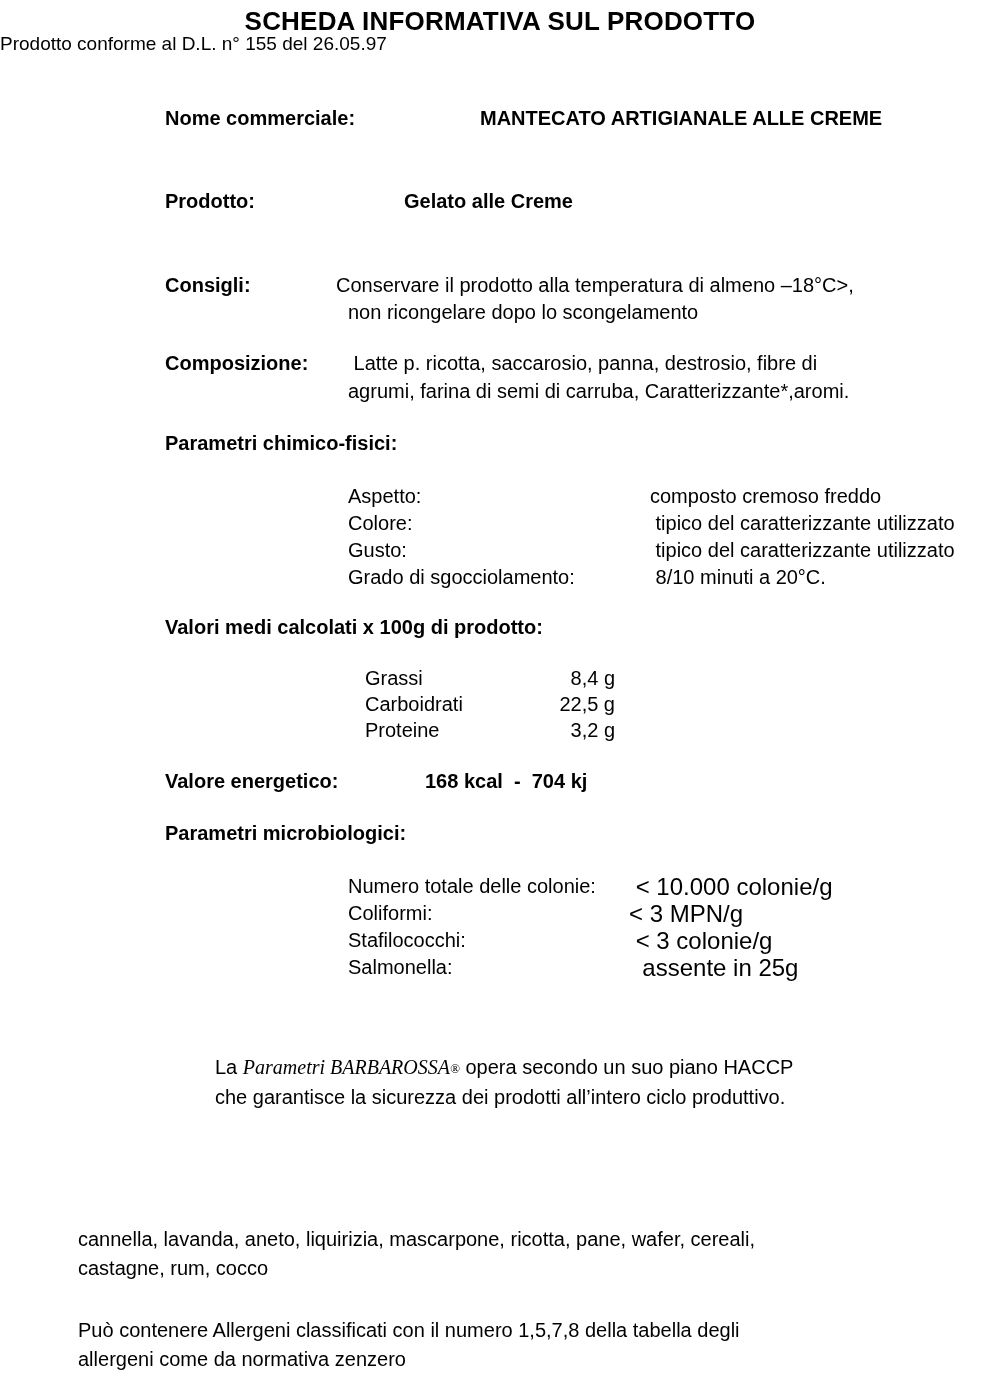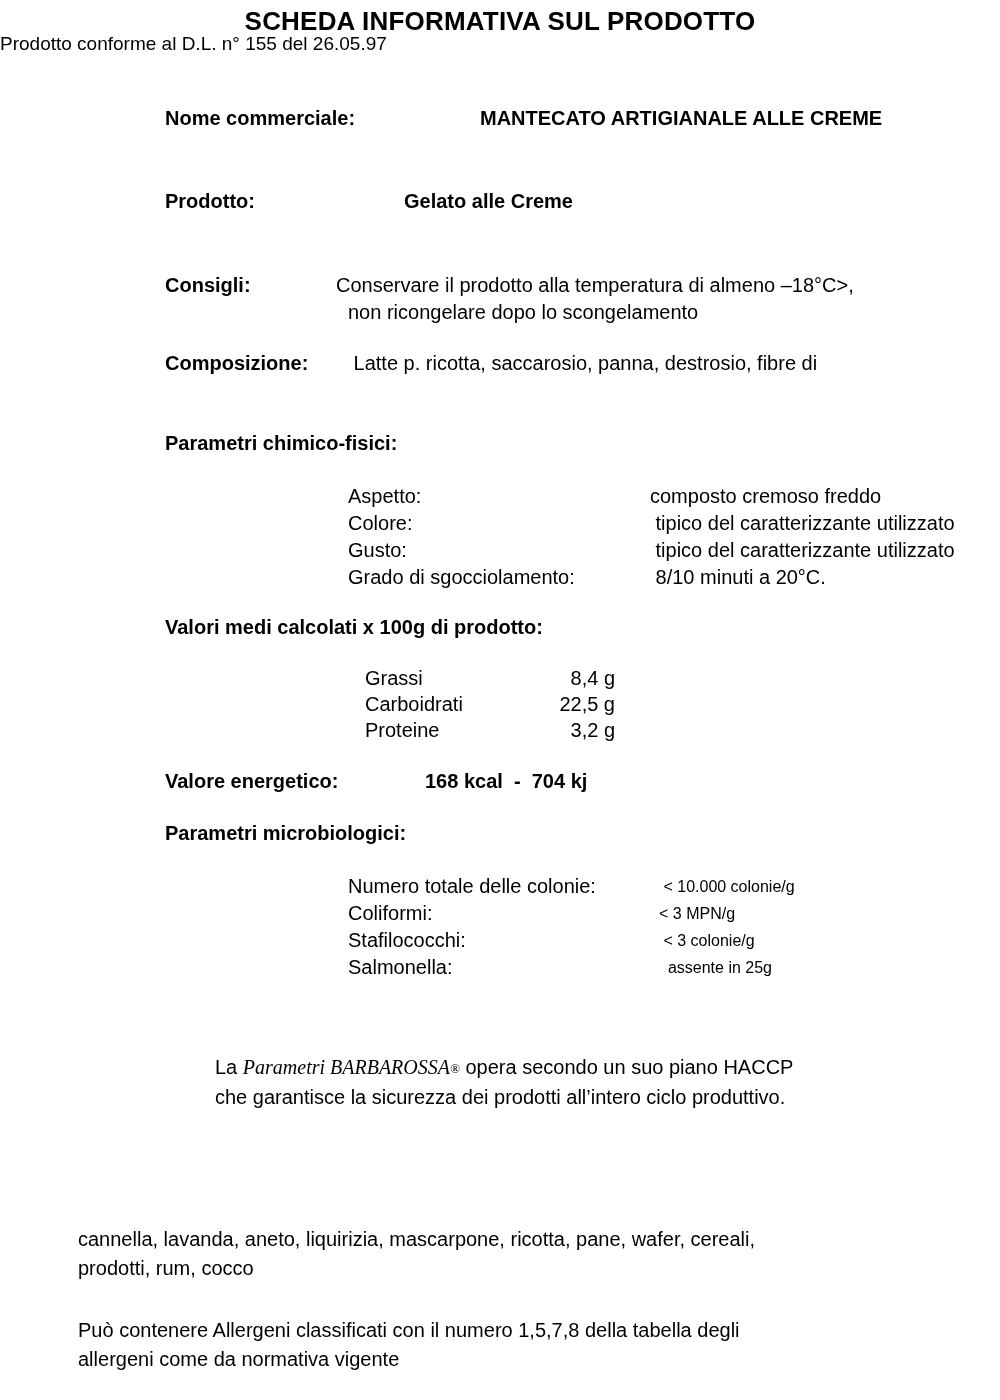--- a/index.html
+++ b/index.html
@@ -59,21 +59,21 @@
 
   .nutri-name { left: 365px; font-size: 20px; }
   .nutri-value {
     left: 455px;
     width: 160px;
     text-align: right;
     font-size: 20px;
   }
 
   .micro-label { left: 348px; font-size: 20px; }
-  .micro-value { left: 659px; font-size: 16px; }
+  .micro-value { left: 629px; font-size: 24px; }
 
   
   .para {
     position: absolute;
     font-size: 20px;
     line-height: 29px;
   }
   .brand {
     font-family: "Liberation Serif", serif;
     font-style: italic;
@@ -97,20 +97,21 @@
 
   <div class="t lbl" style="top:188px;">Prodotto:</div>
   <div class="t val b" style="left:358px; top:188px;margin-left:46px;">Gelato alle Creme</div>
 
   <div class="t lbl" style="top:272px;">Consigli:</div>
   <div class="t val" style="left:336px; top:272px;">Conservare il prodotto alla temperatura di almeno –18°C&gt;,</div>
   <div class="t val" style="left:348px; top:299px;">non ricongelare dopo lo scongelamento</div>
 
   <div class="t lbl" style="top:350px;">Composizione:</div>
   <div class="t val" style="left:348px; top:350px;"> Latte p. ricotta, saccarosio, panna, destrosio, fibre di</div>
+  <div class="t val" style="left:348px; top:378px;">agrumi, farina di semi di carruba, Caratterizzante*,aromi.</div>
 
   <div class="t lbl" style="top:430px;">Parametri chimico-fisici:</div>
 
   <div class="t subrow-label" style="top:483px;">Aspetto:</div>
   <div class="t subrow-value" style="top:483px;">composto cremoso freddo</div>
 
   <div class="t subrow-label" style="top:510px;">Colore:</div>
   <div class="t subrow-value" style="top:510px;"> tipico del caratterizzante utilizzato</div>
 
   <div class="t subrow-label" style="top:537px;">Gusto:</div>
@@ -148,21 +149,21 @@
   <div class="t micro-value" style="top:954px;">  assente in 25g</div>
 
   <div class="para" style="left:215px; top:1053px; width:740px;">
     <span>La </span><span class="brand">Parametri BARBAROSSA</span><span class="brand reg">®</span><span> opera secondo un suo piano HACCP</span><br>
     <span>che garantisce la sicurezza dei prodotti all’intero ciclo produttivo.</span>
   </div>
 
   <div class="para" style="left:78px; top:1196px; width:880px;">
     <br>
     <span>cannella, lavanda, aneto, liquirizia, mascarpone, ricotta, pane, wafer, cereali,</span><br>
-    <span>prodotti, rum, cocco</span>
+    <span>castagne, rum, cocco</span>
   </div>
 
   <div class="para" style="left:78px; top:1316px; width:880px;">
     <span>Può contenere Allergeni classificati con il numero 1,5,7,8 della tabella degli</span><br>
-    <span>allergeni come da normativa vigente</span>
+    <span>allergeni come da normativa zenzero</span>
   </div>
 
 </div>
 
 </body></html>

